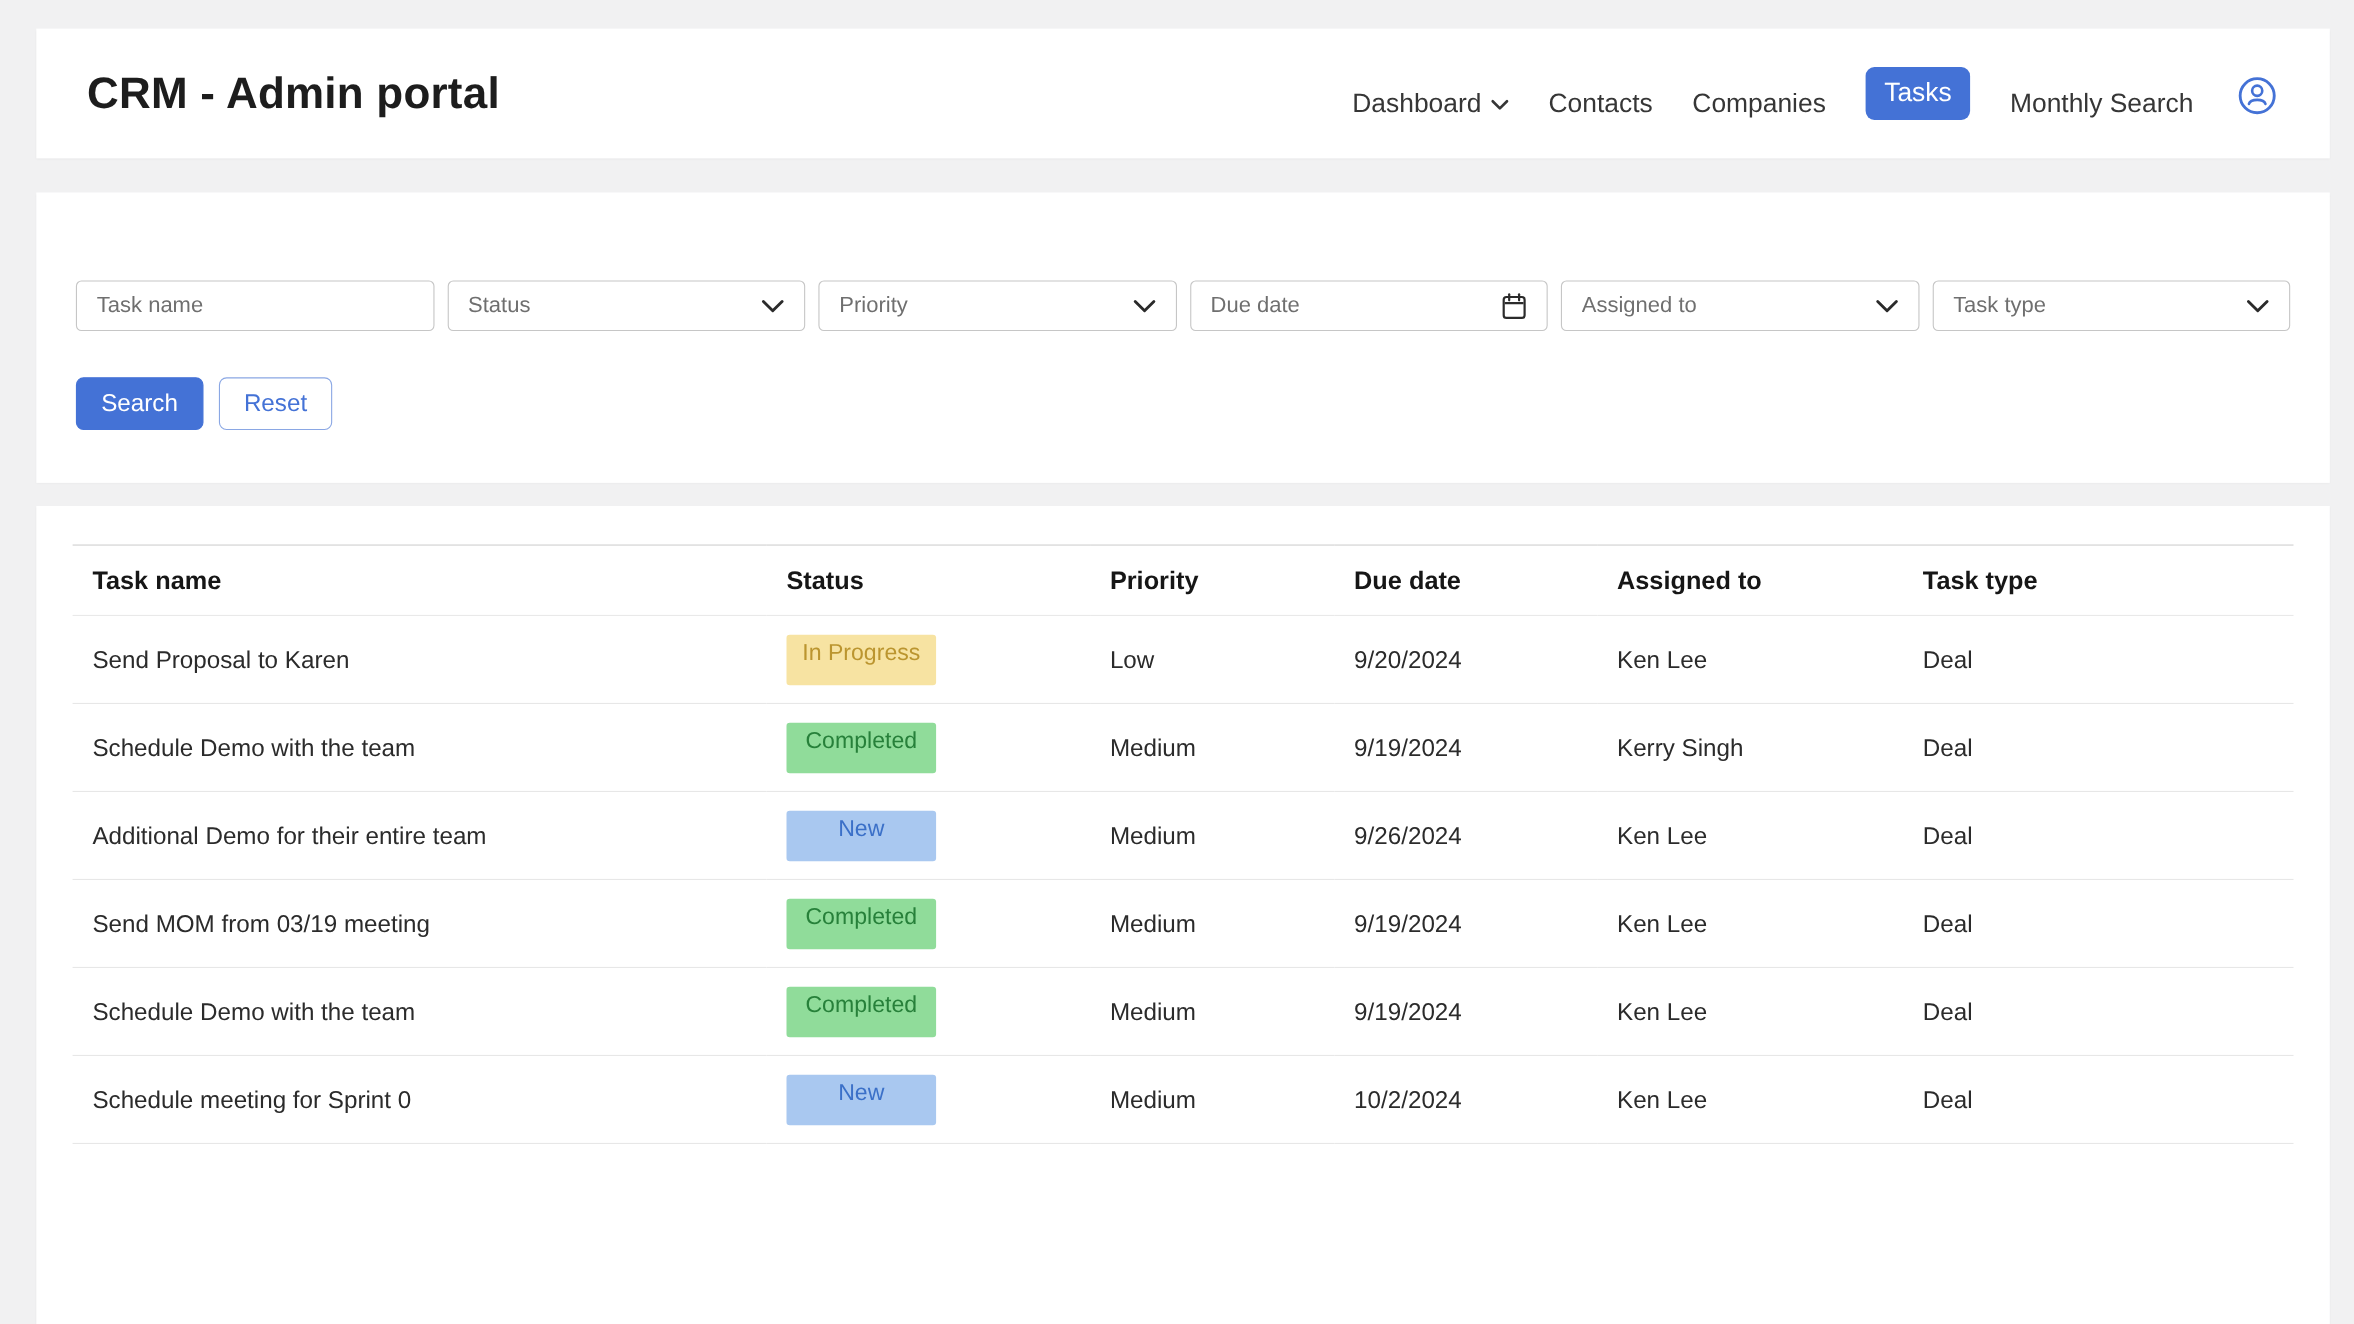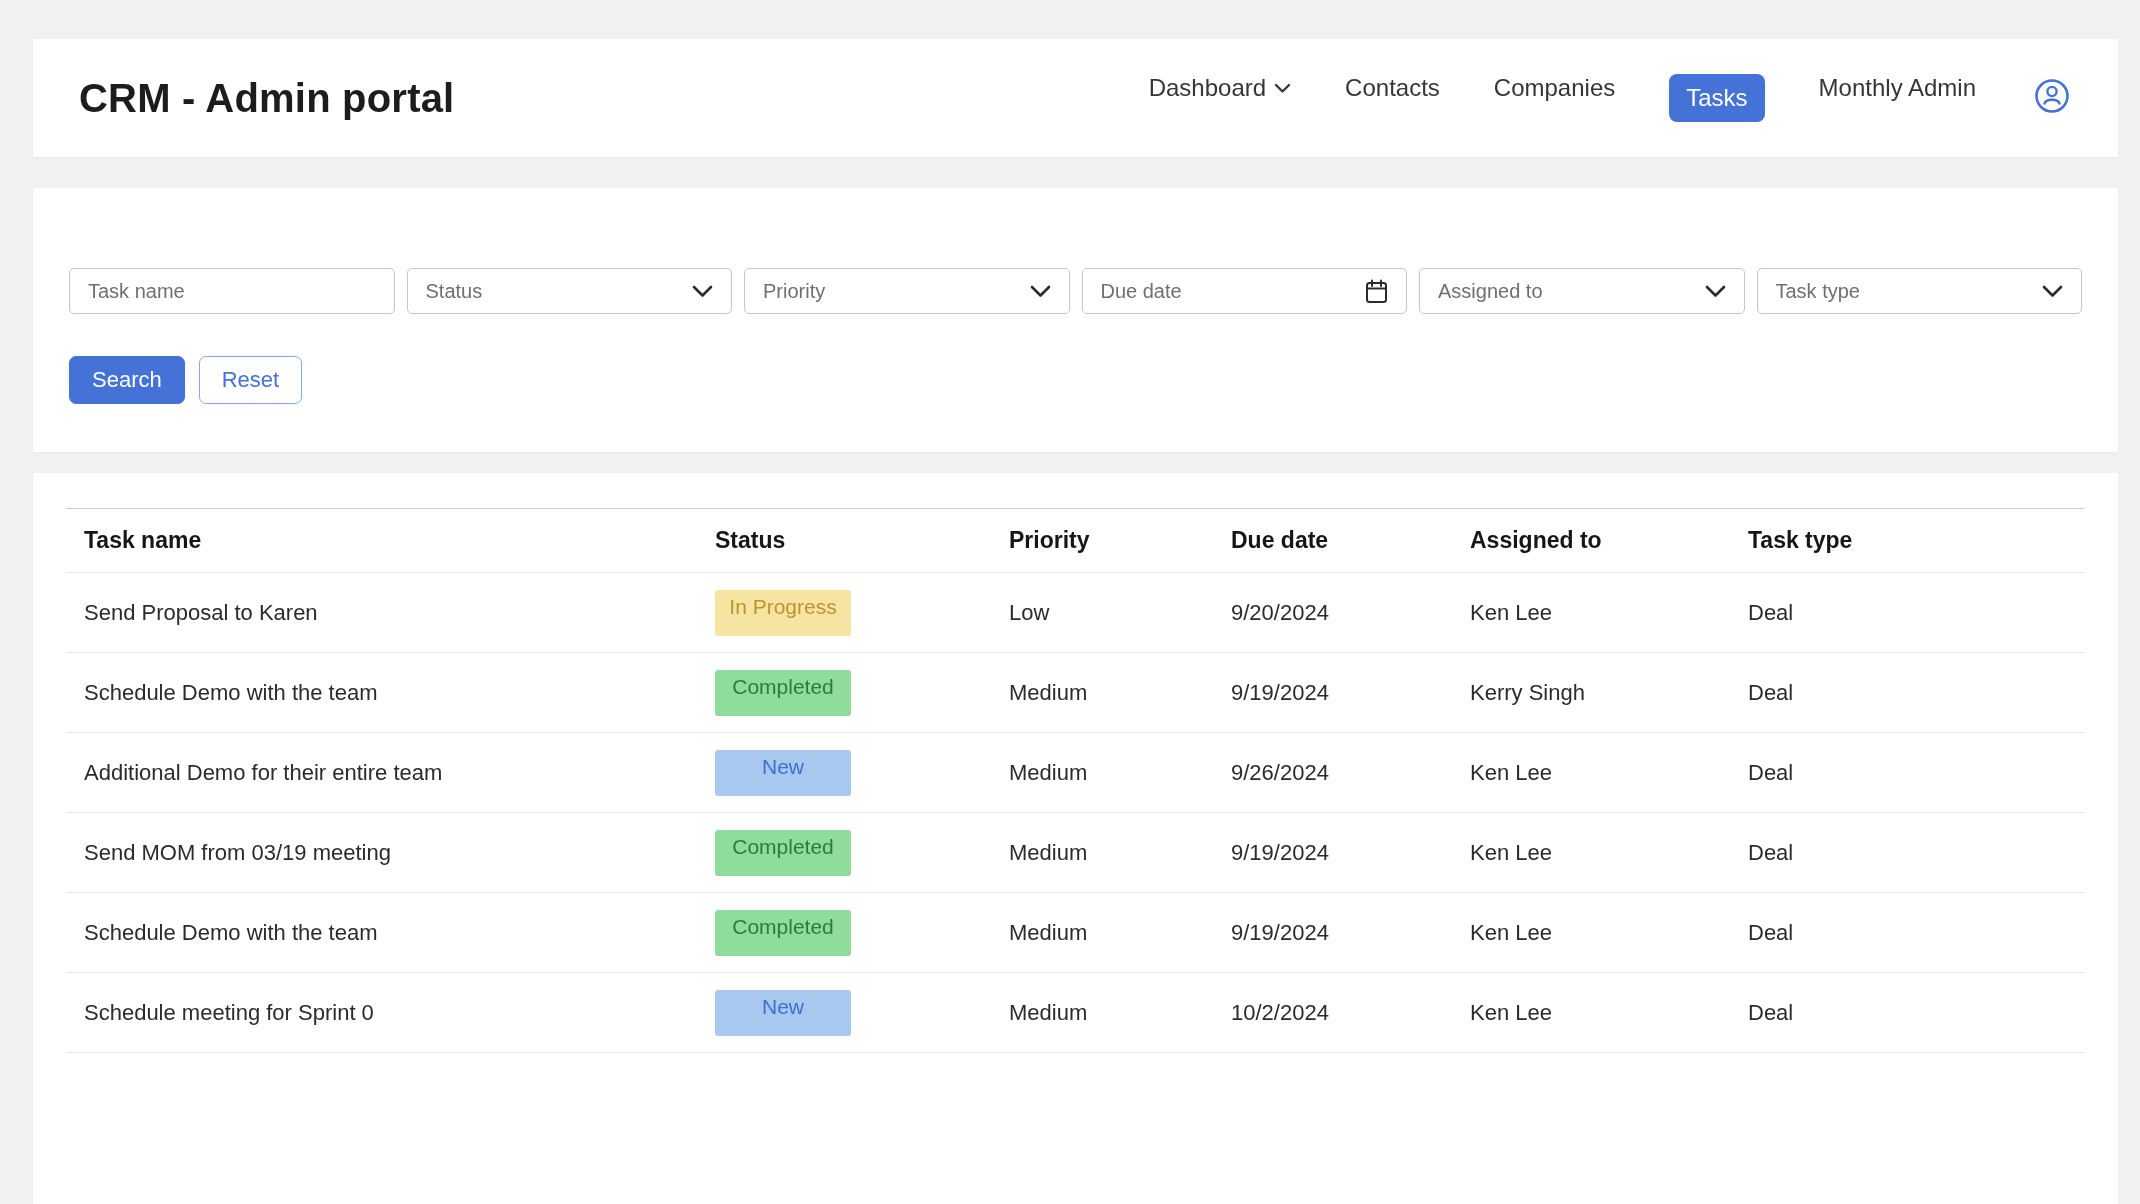--- a/index.html
+++ b/index.html
@@ -11,26 +11,26 @@
     display:flex; flex-direction:column;
   }
   .card {
     background:#ffffff;
     margin-left:33px; margin-right:22px;
     box-shadow:0 1px 2px rgba(0,0,0,0.04);
   }
 
   
   .topbar {
-    margin-top:39px; height:118px;
+    margin-top:26px; height:118px;
     display:flex; align-items:center;
     padding:0 44px 0 46px;
   }
   .app-title { font-size:40px; font-weight:800; color:#1d1d1d; letter-spacing:.2px; }
-  .topnav { margin-left:auto; display:flex; align-items:flex-start; gap:54px; }
+  .topnav { margin-left:auto; display:flex; align-items:flex-end; gap:36px; }
   .nav-item {
     display:flex; align-items:center; gap:8px;
     font-size:24px; color:#363636; cursor:pointer; text-decoration:none;
     white-space:nowrap;
   }
   .nav-item.active {
     background:var(--accent); color:#ffffff;
     padding:10px 17px; border-radius:8px;
   }
   .nav-chevron { display:inline-block; }
@@ -98,21 +98,21 @@
   </a>
       <a class="nav-item">
     <span class="nav-label">Companies</span>
 
   </a>
       <a class="nav-item active">
     <span class="nav-label">Tasks</span>
 
   </a>
       <a class="nav-item">
-    <span class="nav-label">Monthly Admin</span>
+    <span class="nav-label">Monthly Search</span>
 
   </a>
       <div class="avatar">
     <svg width="44" height="44" viewBox="0 0 44 44">
       <circle cx="22" cy="22" r="15.5" fill="none" stroke="#4472d6" stroke-width="2.6"></circle>
       <circle cx="22" cy="17.5" r="4.6" fill="none" stroke="#4472d6" stroke-width="2.4"></circle>
       <path d="M14.5 29.5 C 16 24.5, 28 24.5, 29.5 29.5" fill="none" stroke="#4472d6" stroke-width="2.4" stroke-linecap="round"></path>
     </svg>
   </div>
     </nav>

